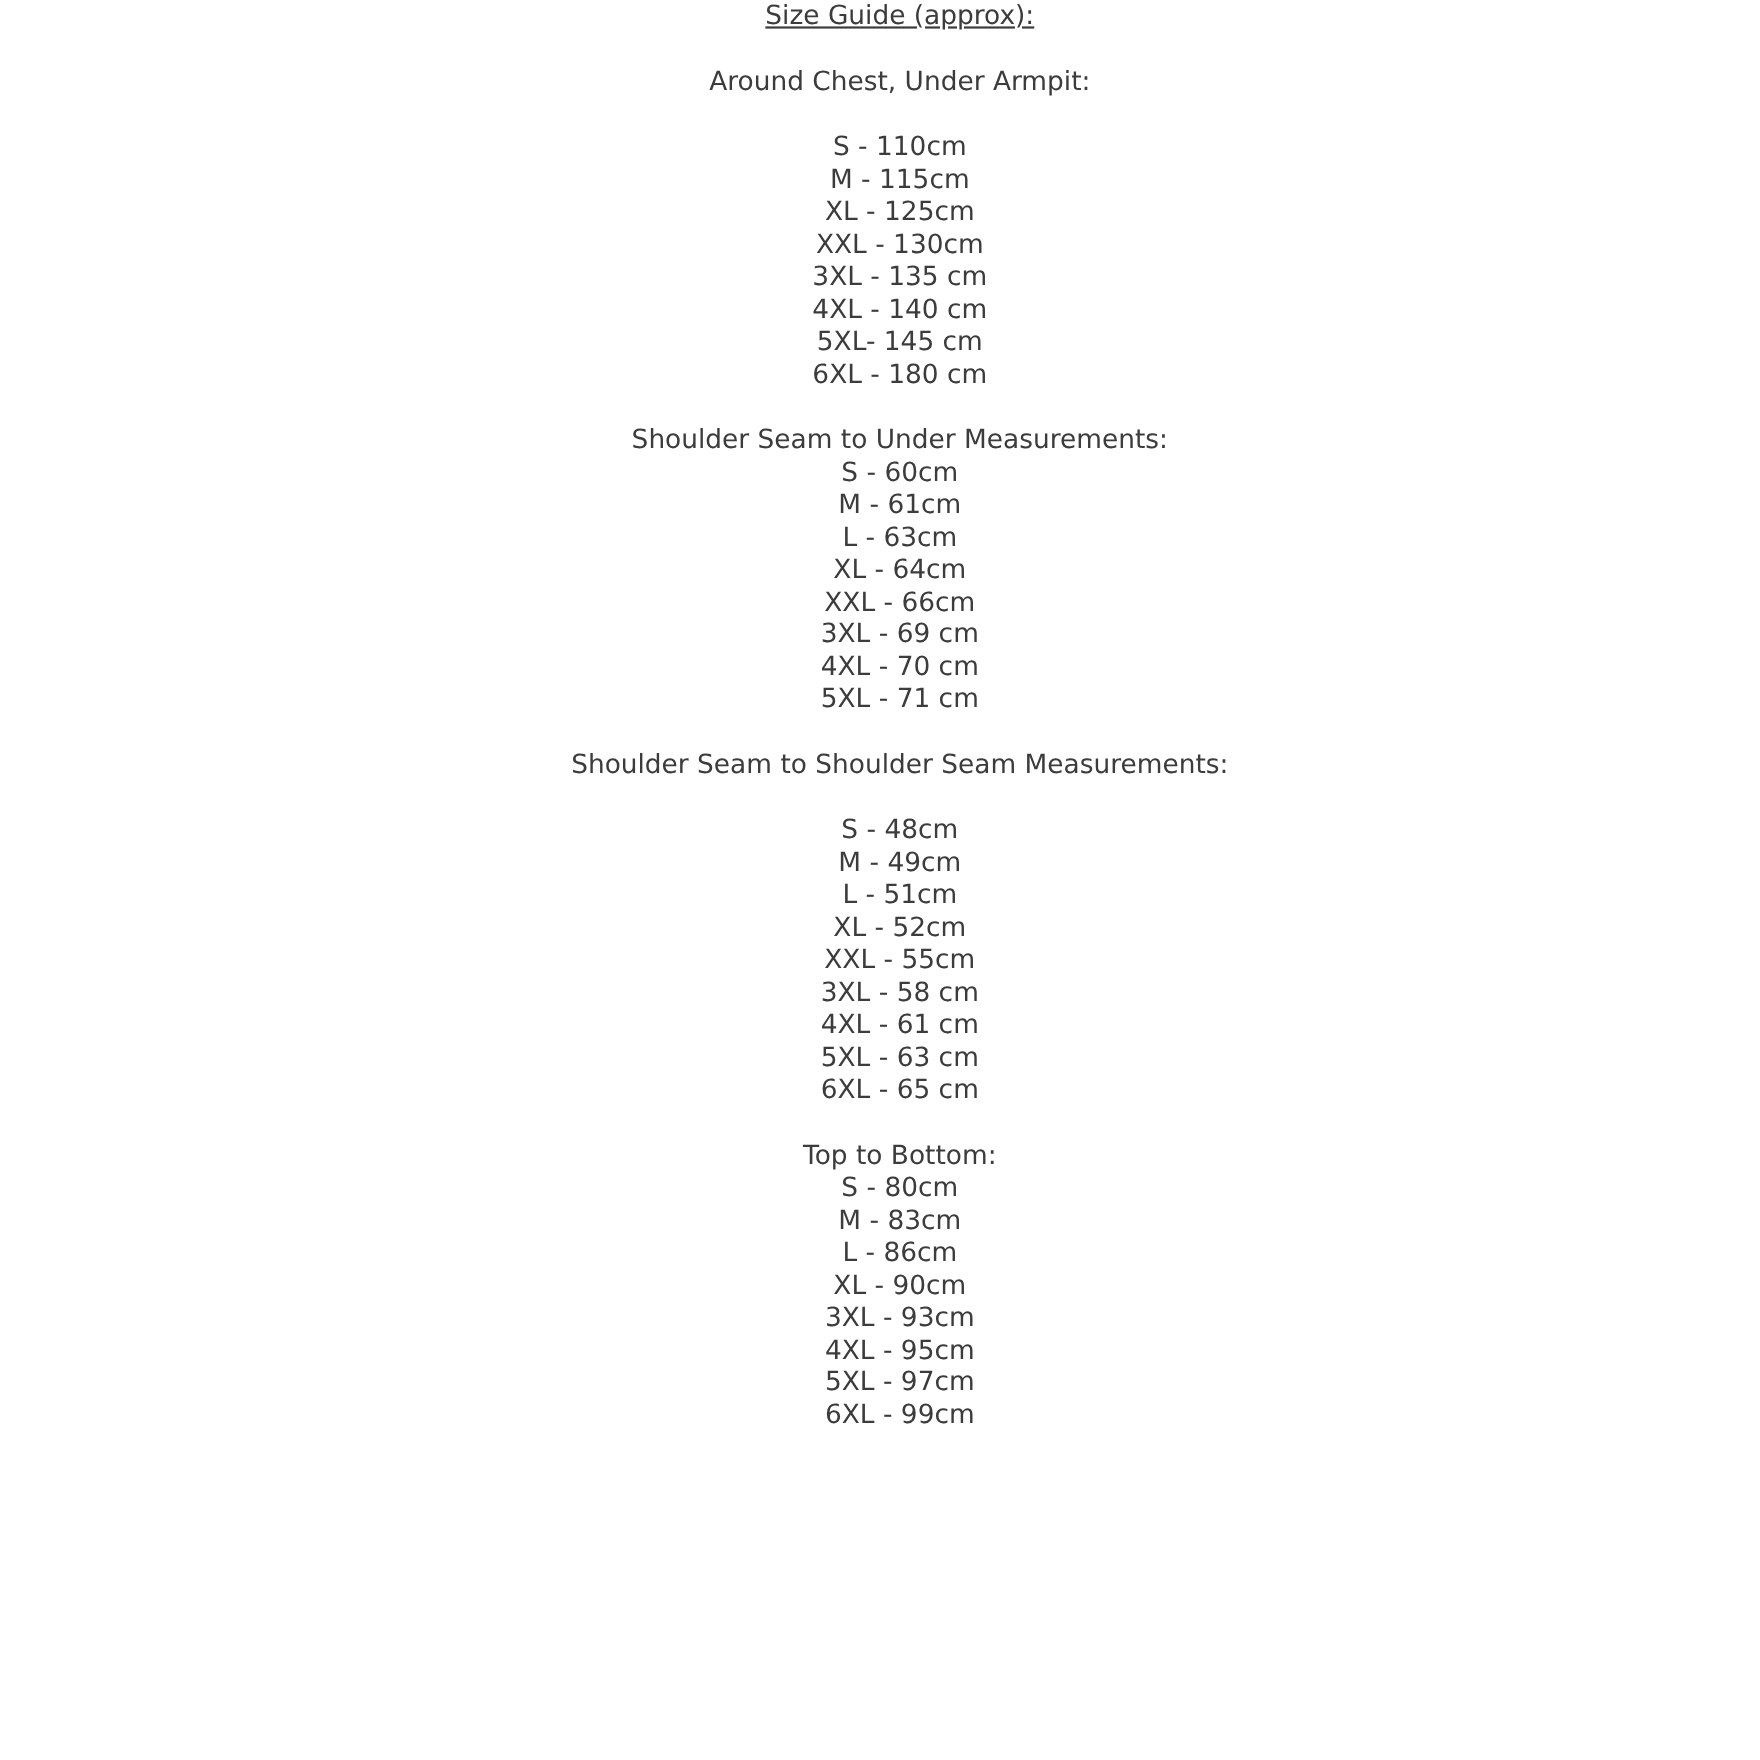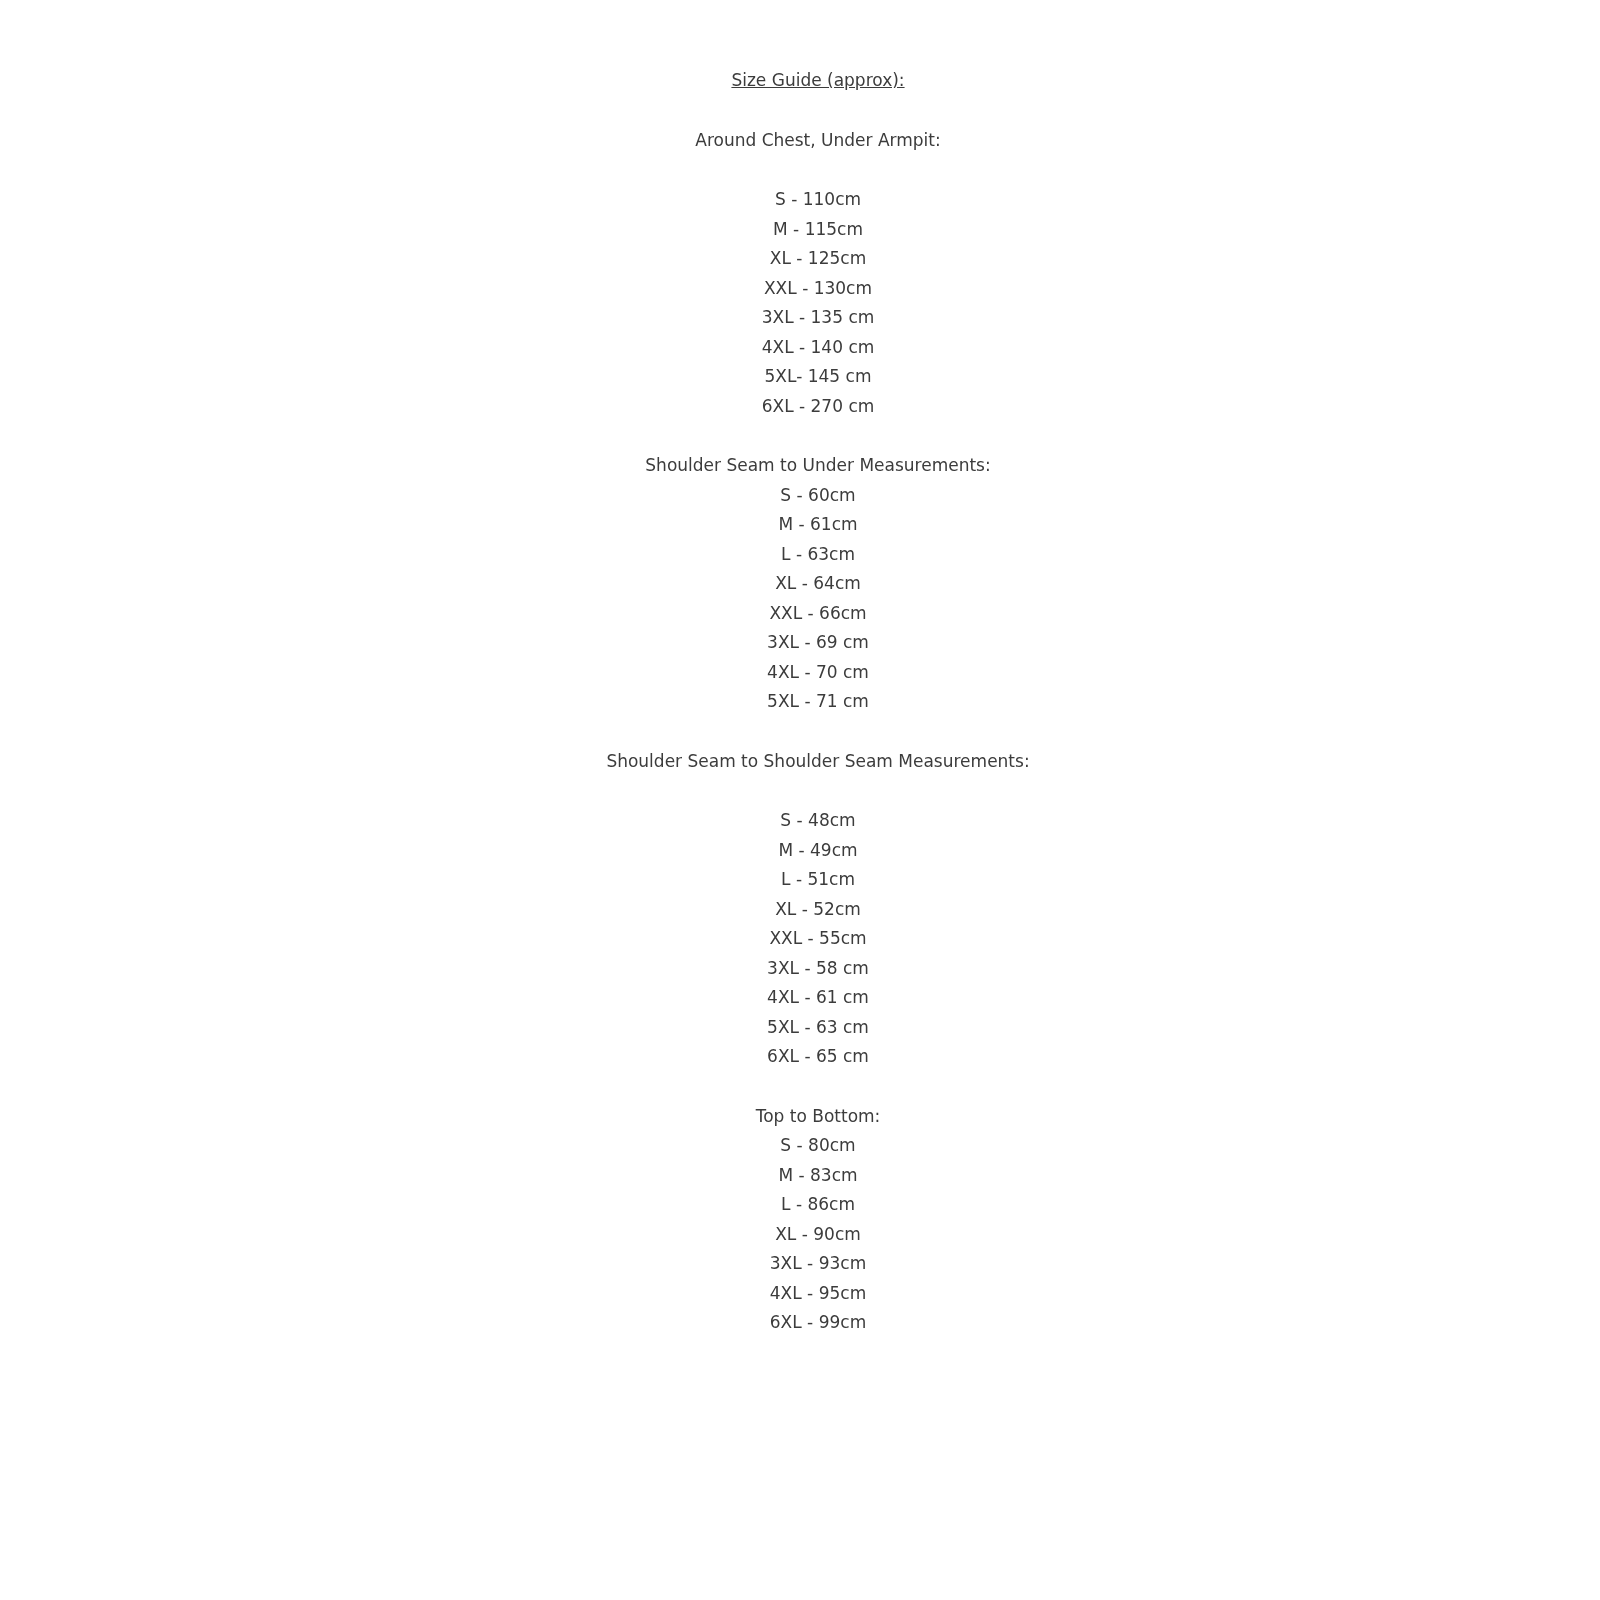--- a/index.html
+++ b/index.html
@@ -10,24 +10,23 @@
   body {
     width: 1600px;
     height: 1600px;
     overflow: hidden;
     font-family: "DejaVu Sans", "Liberation Sans", sans-serif;
     color: #3c3c3c;
   }
   .page {
     box-sizing: border-box;
     width: 100%;
-    padding-top: 66px;
     padding-left: 36px; 
     text-align: center;
-    font-size: 17px;
+    font-size: 24px;
     line-height: 29.5px;
   }
   .para {
     margin: 0 0 30px 0;
   }
   .para:last-child {
     margin-bottom: 16px;
   }
   .title {
     text-decoration: underline;
@@ -50,21 +49,21 @@
   </p>
 
   <p class="para">
     <span class="line">S - 110cm</span>
     <span class="line">M - 115cm</span>
     <span class="line">XL - 125cm</span>
     <span class="line">XXL - 130cm</span>
     <span class="line">3XL - 135 cm</span>
     <span class="line">4XL - 140 cm</span>
     <span class="line">5XL- 145 cm</span>
-    <span class="line">6XL - 270 cm</span>
+    <span class="line">6XL - 180 cm</span>
   </p>
 
   <p class="para">
     <span class="line">Shoulder Seam to Under Measurements:</span>
     <span class="line">S - 60cm</span>
     <span class="line">M - 61cm</span>
     <span class="line">L - 63cm</span>
     <span class="line">XL - 64cm</span>
     <span class="line">XXL - 66cm</span>
     <span class="line">3XL - 69 cm</span>
@@ -89,16 +88,17 @@
   </p>
 
   <p class="para">
     <span class="line">Top to Bottom:</span>
     <span class="line">S - 80cm</span>
     <span class="line">M - 83cm</span>
     <span class="line">L - 86cm</span>
     <span class="line">XL - 90cm</span>
     <span class="line">3XL - 93cm</span>
     <span class="line">4XL - 95cm</span>
+    <span class="line">5XL - 97cm</span>
     <span class="line">6XL - 99cm</span>
   </p>
 
 </div>
 
 </body></html>

